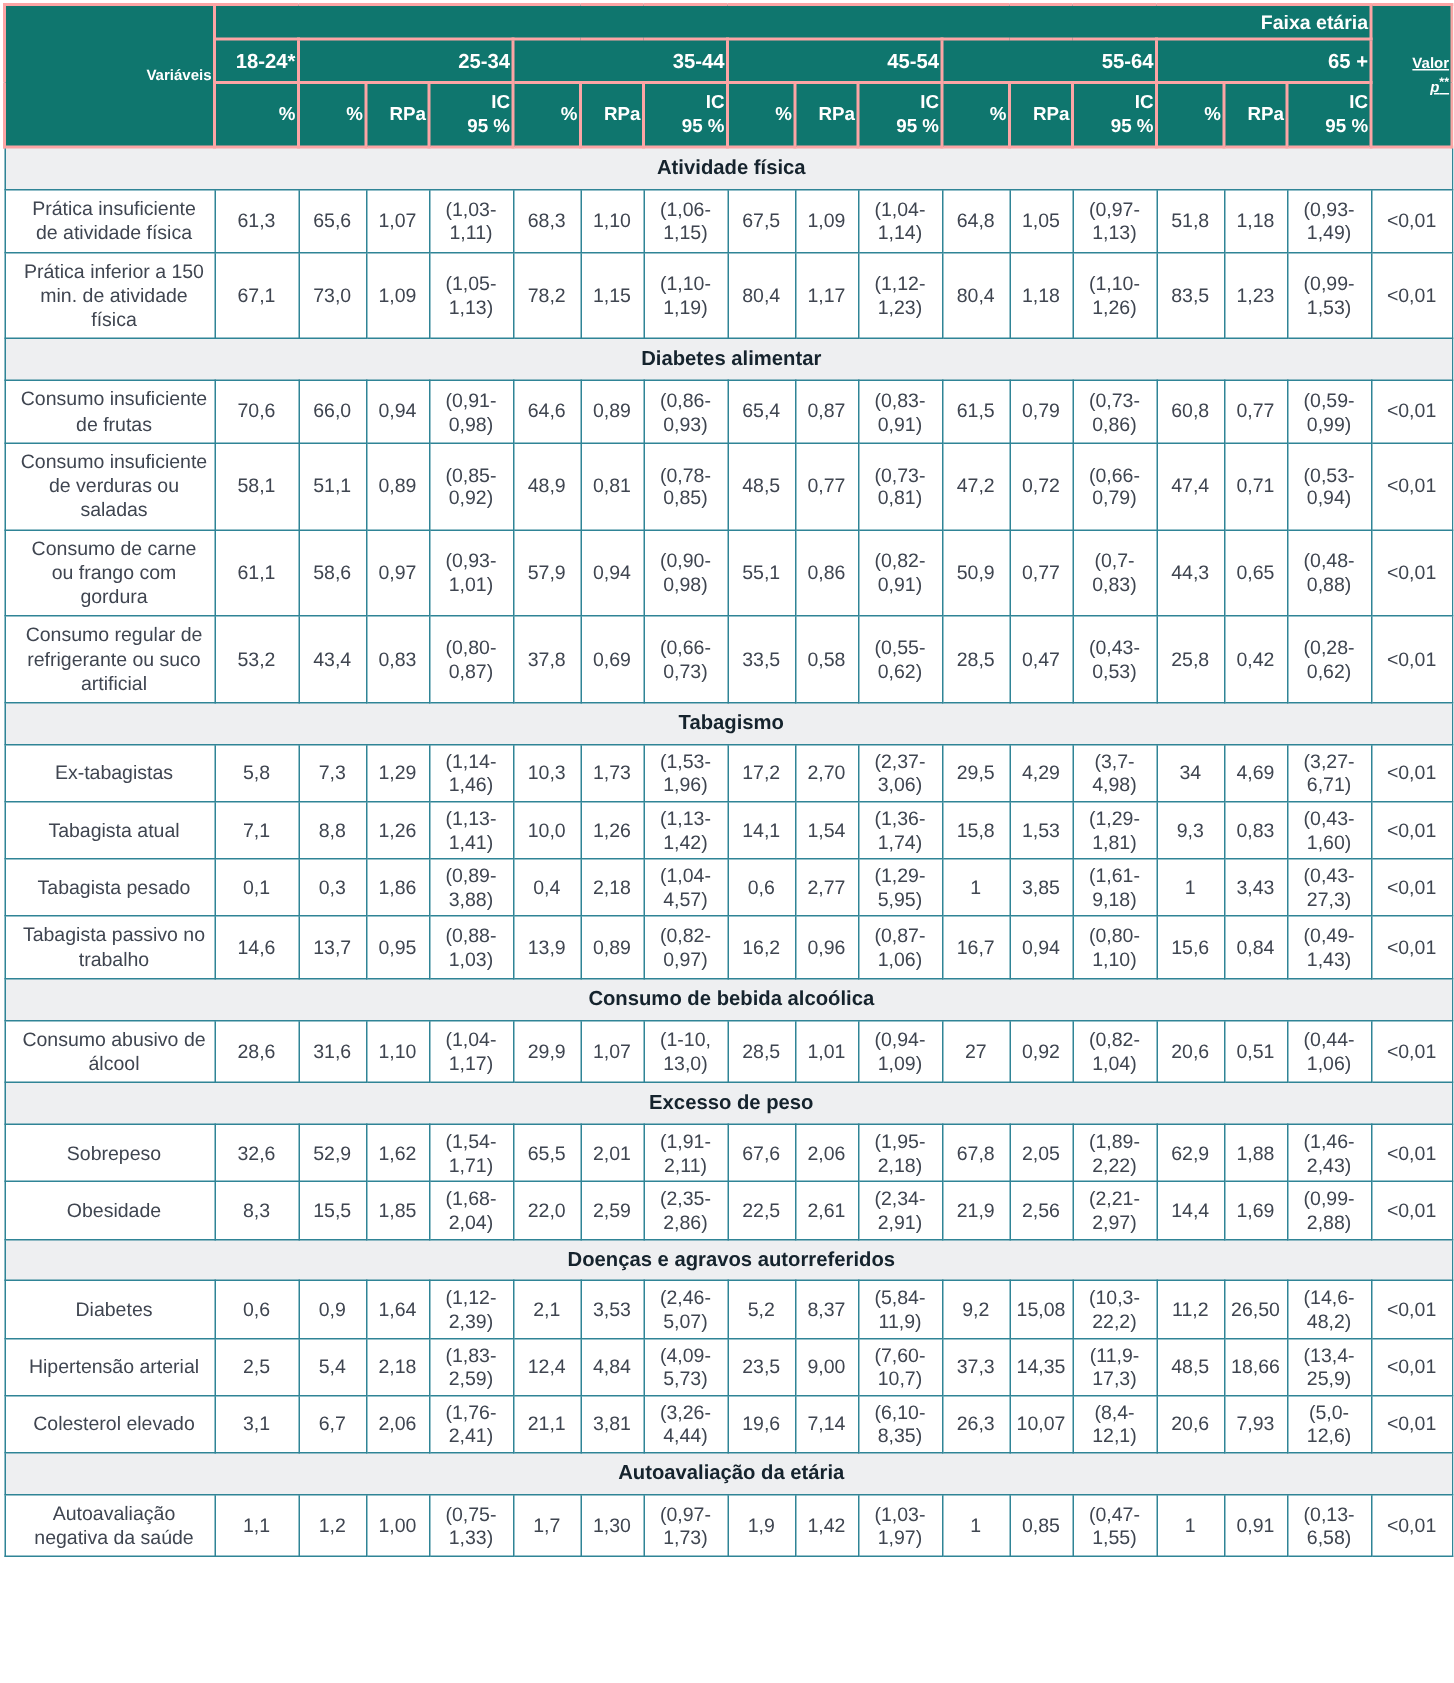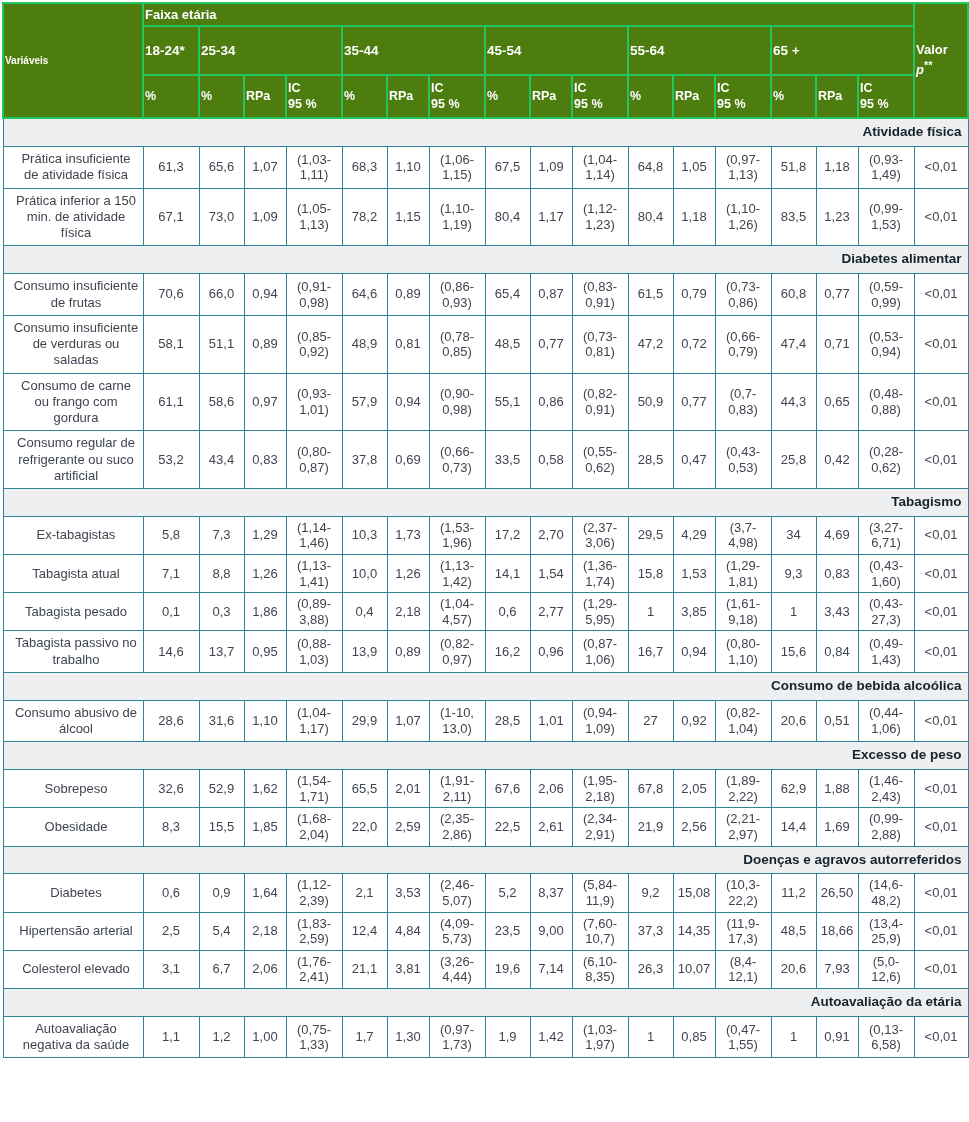--- a/index.html
+++ b/index.html
@@ -1,35 +1,35 @@
 <!DOCTYPE html>
 <html><head>
 <meta charset="utf-8">
 <style>
   html,body{margin:0;padding:0;background:#fff;}
   body{font-family:"Liberation Sans",sans-serif;}
   .wrap{width:969px;padding:2px;box-sizing:border-box;}
   table{border-collapse:collapse;table-layout:fixed;width:965px;}
   thead th{
-    background:#4d7c0f;color:#ffffff;border:2px solid #22c55e;
-    font-weight:bold;text-align:left;vertical-align:middle;
+    background:#0f766e;color:#ffffff;border:2px solid #fca5a5;
+    font-weight:bold;text-align:right;vertical-align:middle;
     font-size:13px;padding:3px 1px;
   }
   thead th.h-var{font-size:10px;}
-  thead th.h-age{font-size:13.5px;padding:16px 1px;}
+  thead th.h-age{font-size:13.5px;padding:6px 1px;}
   thead th.h-sub{font-size:12.5px;white-space:pre-line;line-height:1.25;padding:5px 1px;}
-  thead th.h-p{font-size:13px;line-height:1.3;}
+  thead th.h-p{font-size:10px;line-height:1.3;text-decoration:underline;}
   thead th.h-p em{font-style:italic;}
   tbody td{
     border:1px solid #2f8496;color:#3f4550;text-align:center;
     vertical-align:middle;font-size:13px;padding:4px 2px;line-height:1.25;
     background:#ffffff;
   }
   tbody tr.section-row td{
-    background:#eeeff1;color:#15232d;font-weight:bold;text-align:right;
+    background:#eeeff1;color:#15232d;font-weight:bold;text-align:center;
     font-size:13.5px;padding:5px 6px 5px 10px;
   }
   tbody td.label{text-align:center;padding:4px 4px 4px 10px;}
   tbody td.ic{white-space:pre-line;line-height:1.2;padding:3px 1px;}
 </style>
 </head>
 <body>
 
 <div class="wrap">
   <table>

